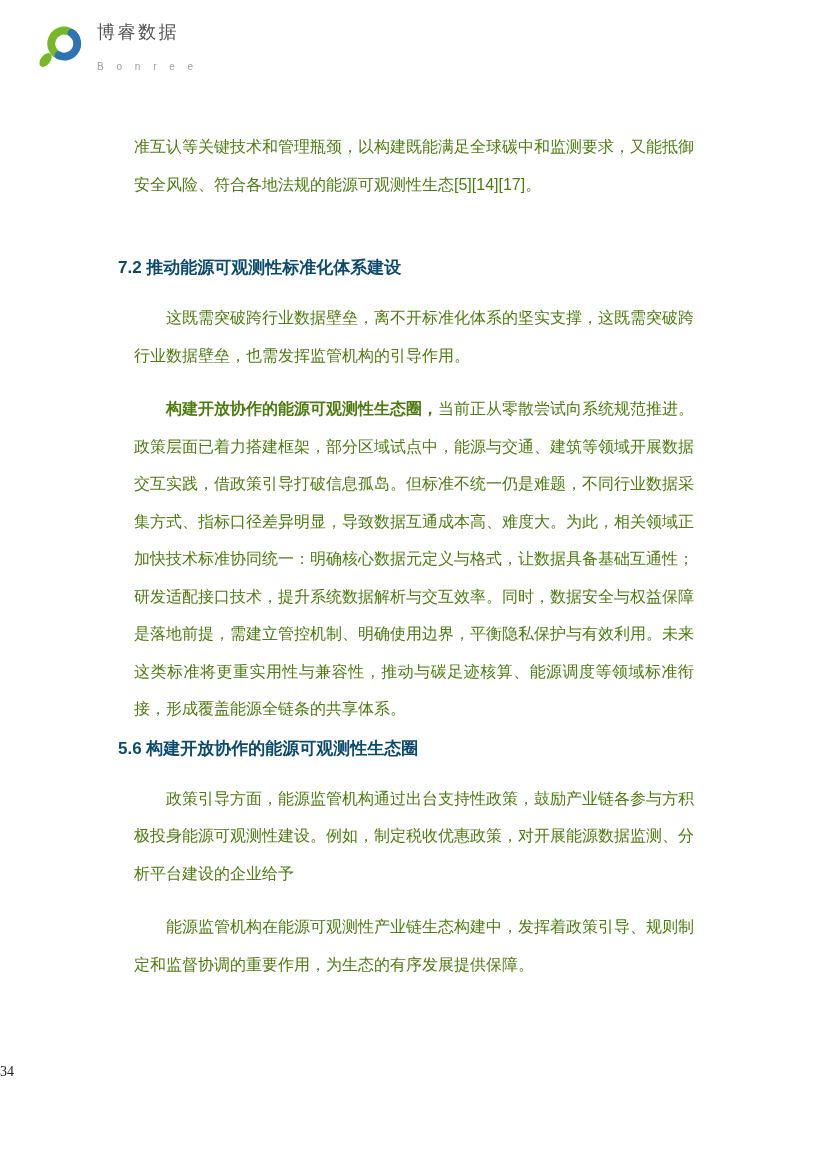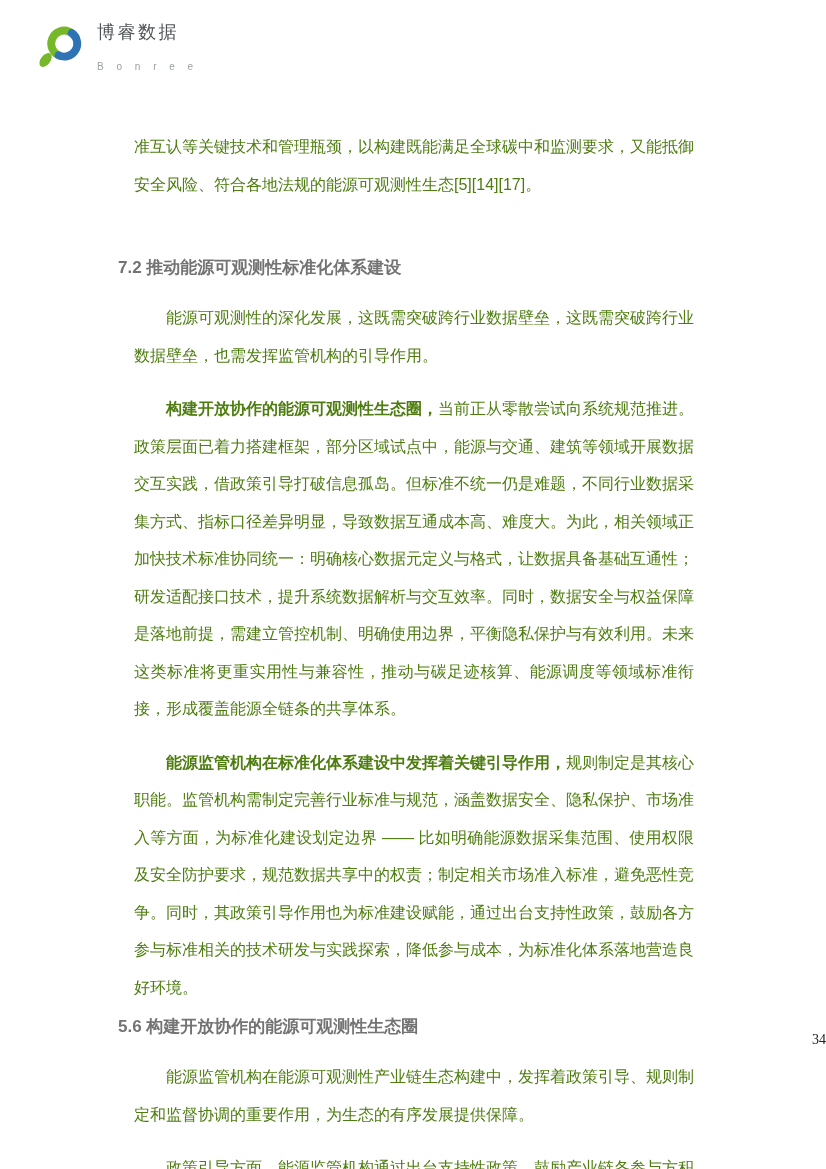--- a/index.html
+++ b/index.html
@@ -53,31 +53,31 @@
     text-align: justify;
     color: #4d7c0f;
   }
   .para.indent { text-indent: 2em; }
   .para strong { font-weight: 700; }
   .heading {
     margin: 0;
     font-size: 17px;
     font-weight: 700;
     line-height: 30px;
-    color: #737373;
+    color: #0c4a6e;
   }
   .heading-72 { margin-top: 50px; margin-bottom: 12px; }
   .heading-73 { margin-top: -10px; }
   
   .footer {
     position: absolute;
     left: 0;
-    top: 1030px;
+    top: 1062px;
     width: 100%;
-    text-align: right;
+    text-align: left;
   }
   .page-number {
     font-family: "Liberation Serif", "DejaVu Serif", serif;
     font-size: 14px;
     color: #222222;
   }
 </style>
 </head>
 <body>
 
@@ -97,31 +97,30 @@
       <span class="logo-en">B o n r e e</span>
     </div>
   </header>
 
   <main class="content">
 
     <p class="para">准互认等关键技术和管理瓶颈，以构建既能满足全球碳中和监测要求，又能抵御安全风险、符合各地法规的能源可观测性生态[5][14][17]。</p>
 
     <h2 class="heading heading-72">7.2 推动能源可观测性标准化体系建设</h2>
 
-    <p class="para indent">能源可观测性的深化发展，这既需突破跨行业数据壁垒，这既需突破跨行业数据壁垒，也需发挥监管机构的引导作用。</p>
+    <p class="para indent">这既需突破跨行业数据壁垒，离不开标准化体系的坚实支撑，这既需突破跨行业数据壁垒，也需发挥监管机构的引导作用。</p>
 
     <p class="para indent"><strong>构建开放协作的能源可观测性生态圈，</strong><span>当前正从零散尝试向系统规范推进。政策层面已着力搭建框架，部分区域试点中，能源与交通、建筑等领域开展数据交互实践，借政策引导打破信息孤岛。但标准不统一仍是难题，不同行业数据采集方式、指标口径差异明显，导致数据互通成本高、难度大。为此，相关领域正加快技术标准协同统一：明确核心数据元定义与格式，让数据具备基础互通性；研发适配接口技术，提升系统数据解析与交互效率。同时，数据安全与权益保障是落地前提，需建立管控机制、明确使用边界，平衡隐私保护与有效利用。未来这类标准将更重实用性与兼容性，推动与碳足迹核算、能源调度等领域标准衔接，形成覆盖能源全链条的共享体系。</span></p>
 
-    <p class="para indent"><strong>能源监管机构在标准化体系建设中发挥着关键引导作用，</strong><span>规则制定是其核心职能。监管机构需制定完善行业标准与规范，涵盖数据安全、隐私保护、市场准入等方面，为标准化建设划定边界 —— 比如明确能源数据采集范围、使用权限及安全防护要求，规范数据共享中的权责；制定相关市场准入标准，避免恶性竞争。同时，其政策引导作用也为标准建设赋能，通过出台支持性政策，鼓励各方参与标准相关的技术研发与实践探索，降低参与成本，为标准化体系落地营造良好环境。</span></p>
 
     <h2 class="heading heading-73">5.6 构建开放协作的能源可观测性生态圈</h2>
 
+    <p class="para indent">政策引导方面，能源监管机构通过出台支持性政策，鼓励产业链各参与方积极投身能源可观测性建设。例如，制定税收优惠政策，对开展能源数据监测、分析平台建设的企业给予</p>
+
     <p class="para indent">能源监管机构在能源可观测性产业链生态构建中，发挥着政策引导、规则制定和监督协调的重要作用，为生态的有序发展提供保障。</p>
-
-    <p class="para indent">政策引导方面，能源监管机构通过出台支持性政策，鼓励产业链各参与方积极投身能源可观测性建设。例如，制定税收优惠政策，对开展能源数据监测、分析平台建设的企业给予</p>
 
   </main>
 
   <footer class="footer">
     <span class="page-number">34</span>
   </footer>
 
 </div>
 
 </body></html>

